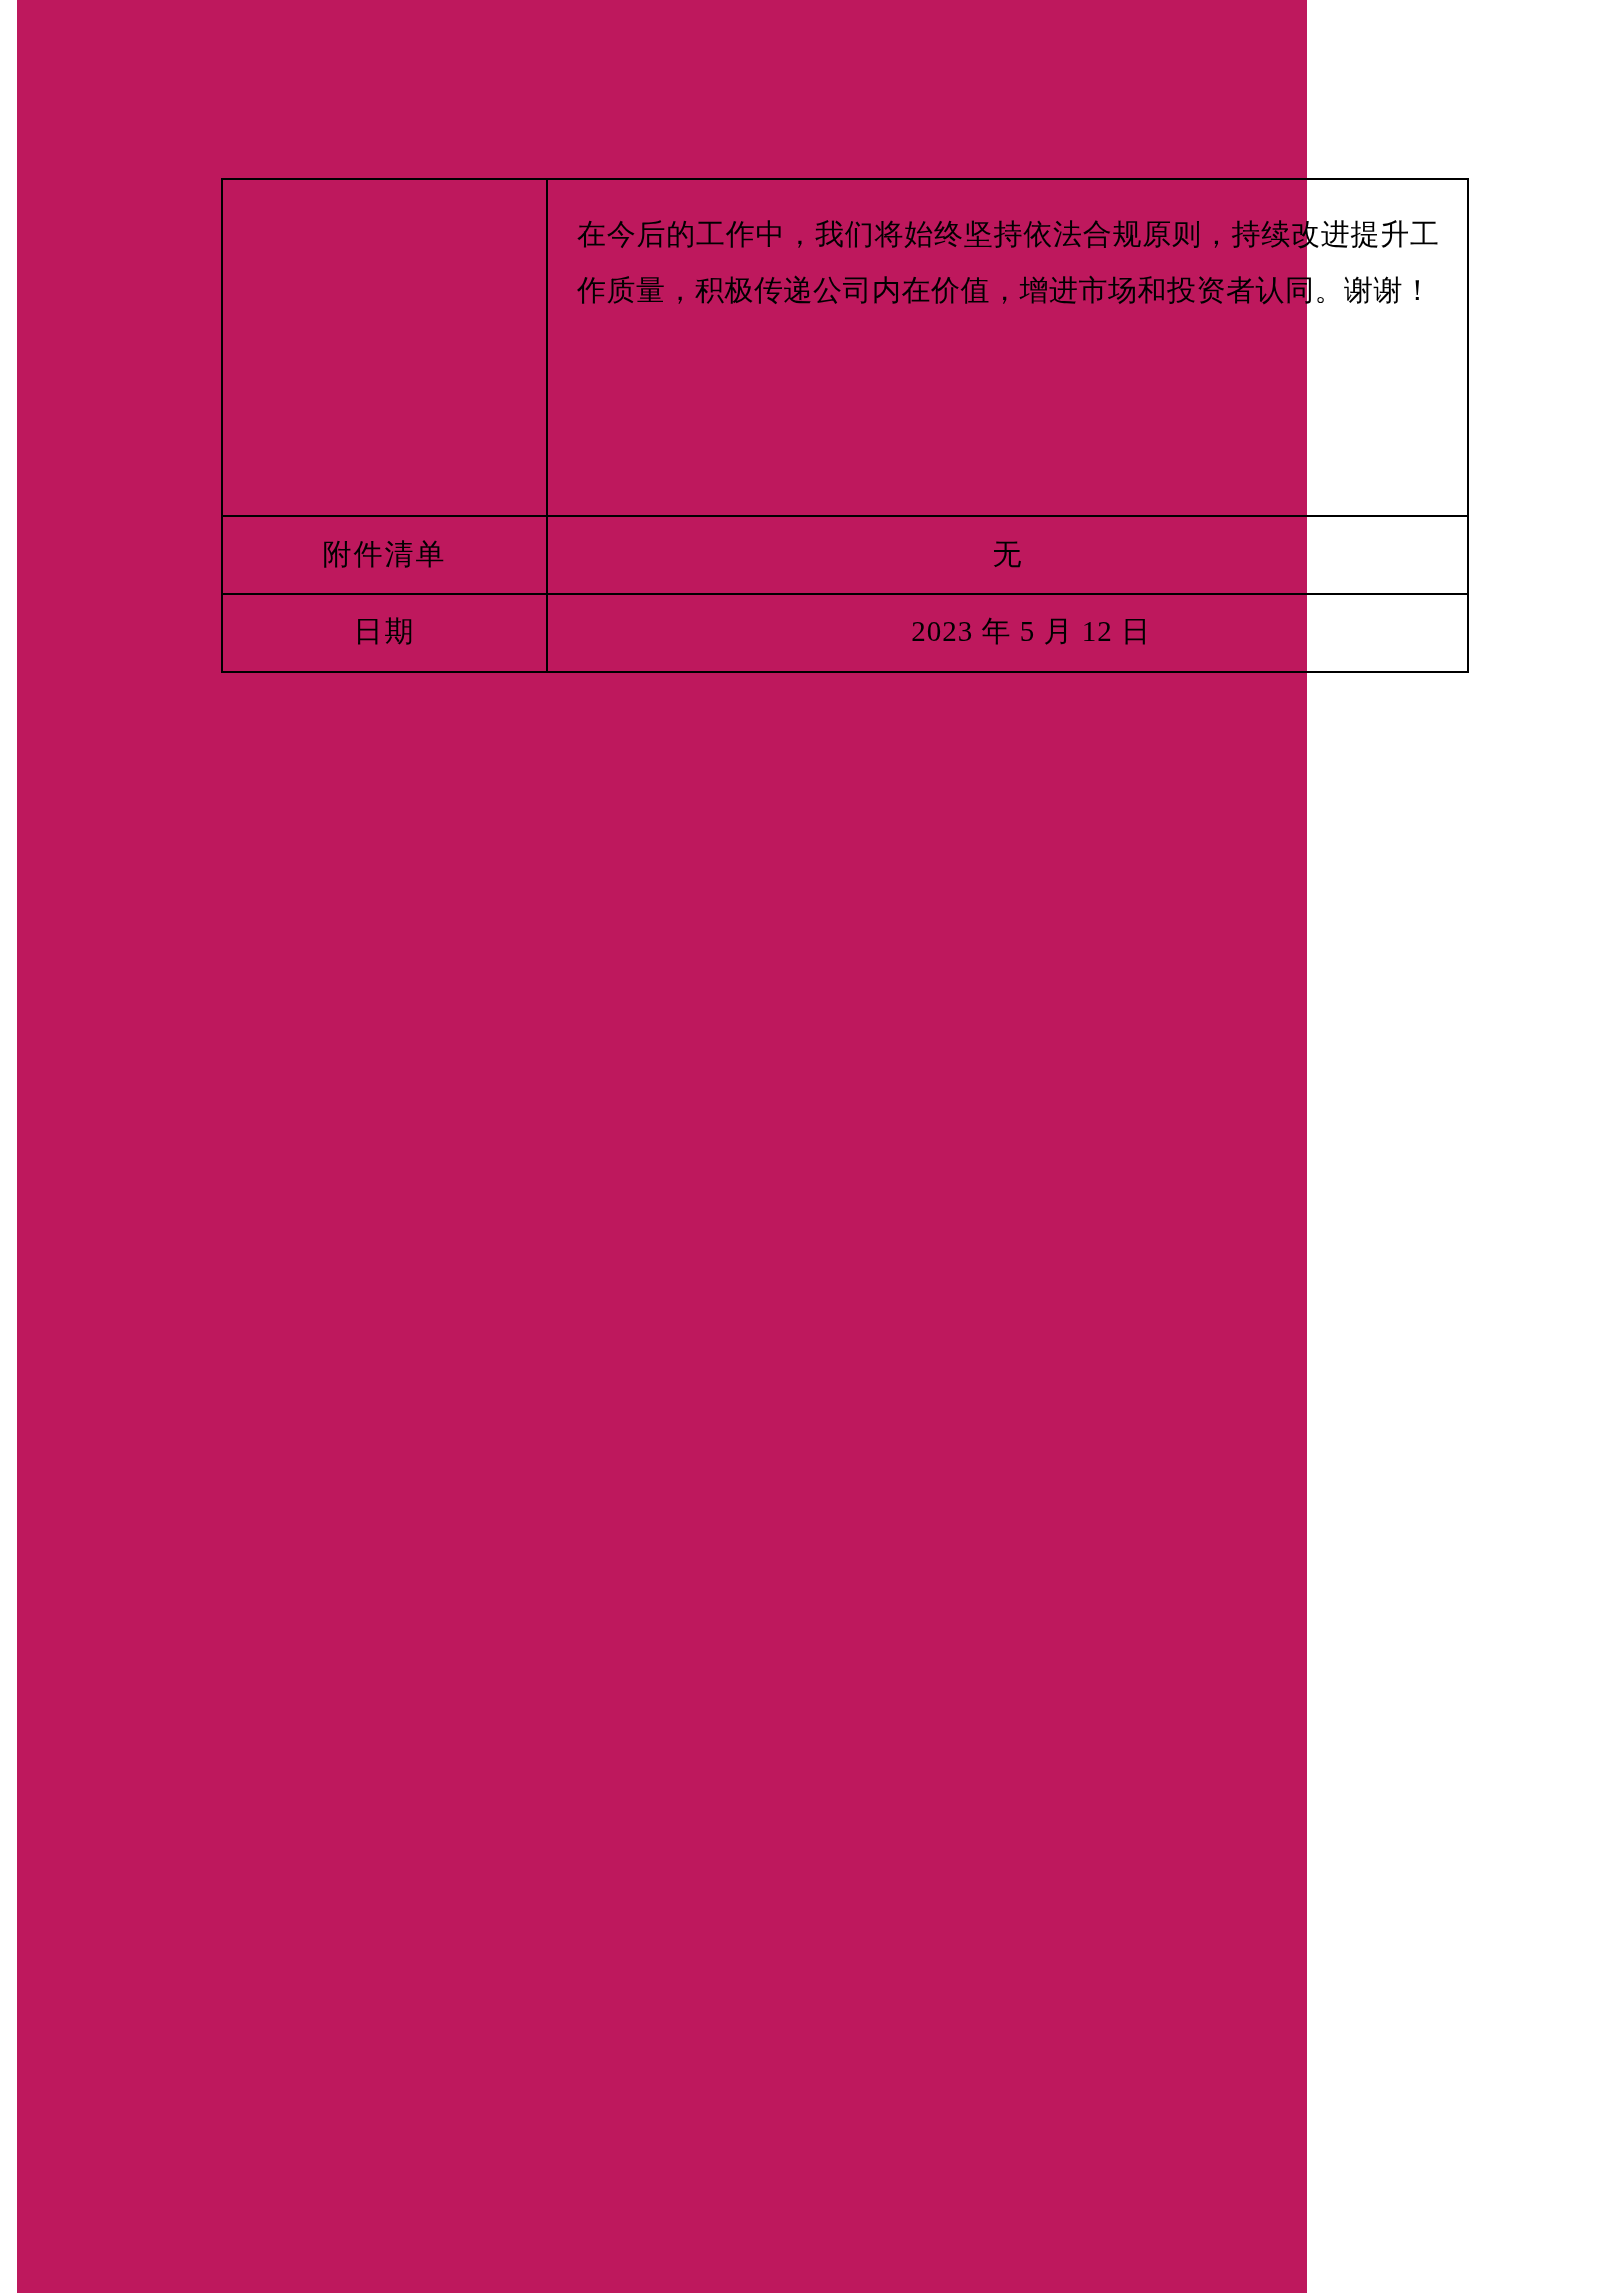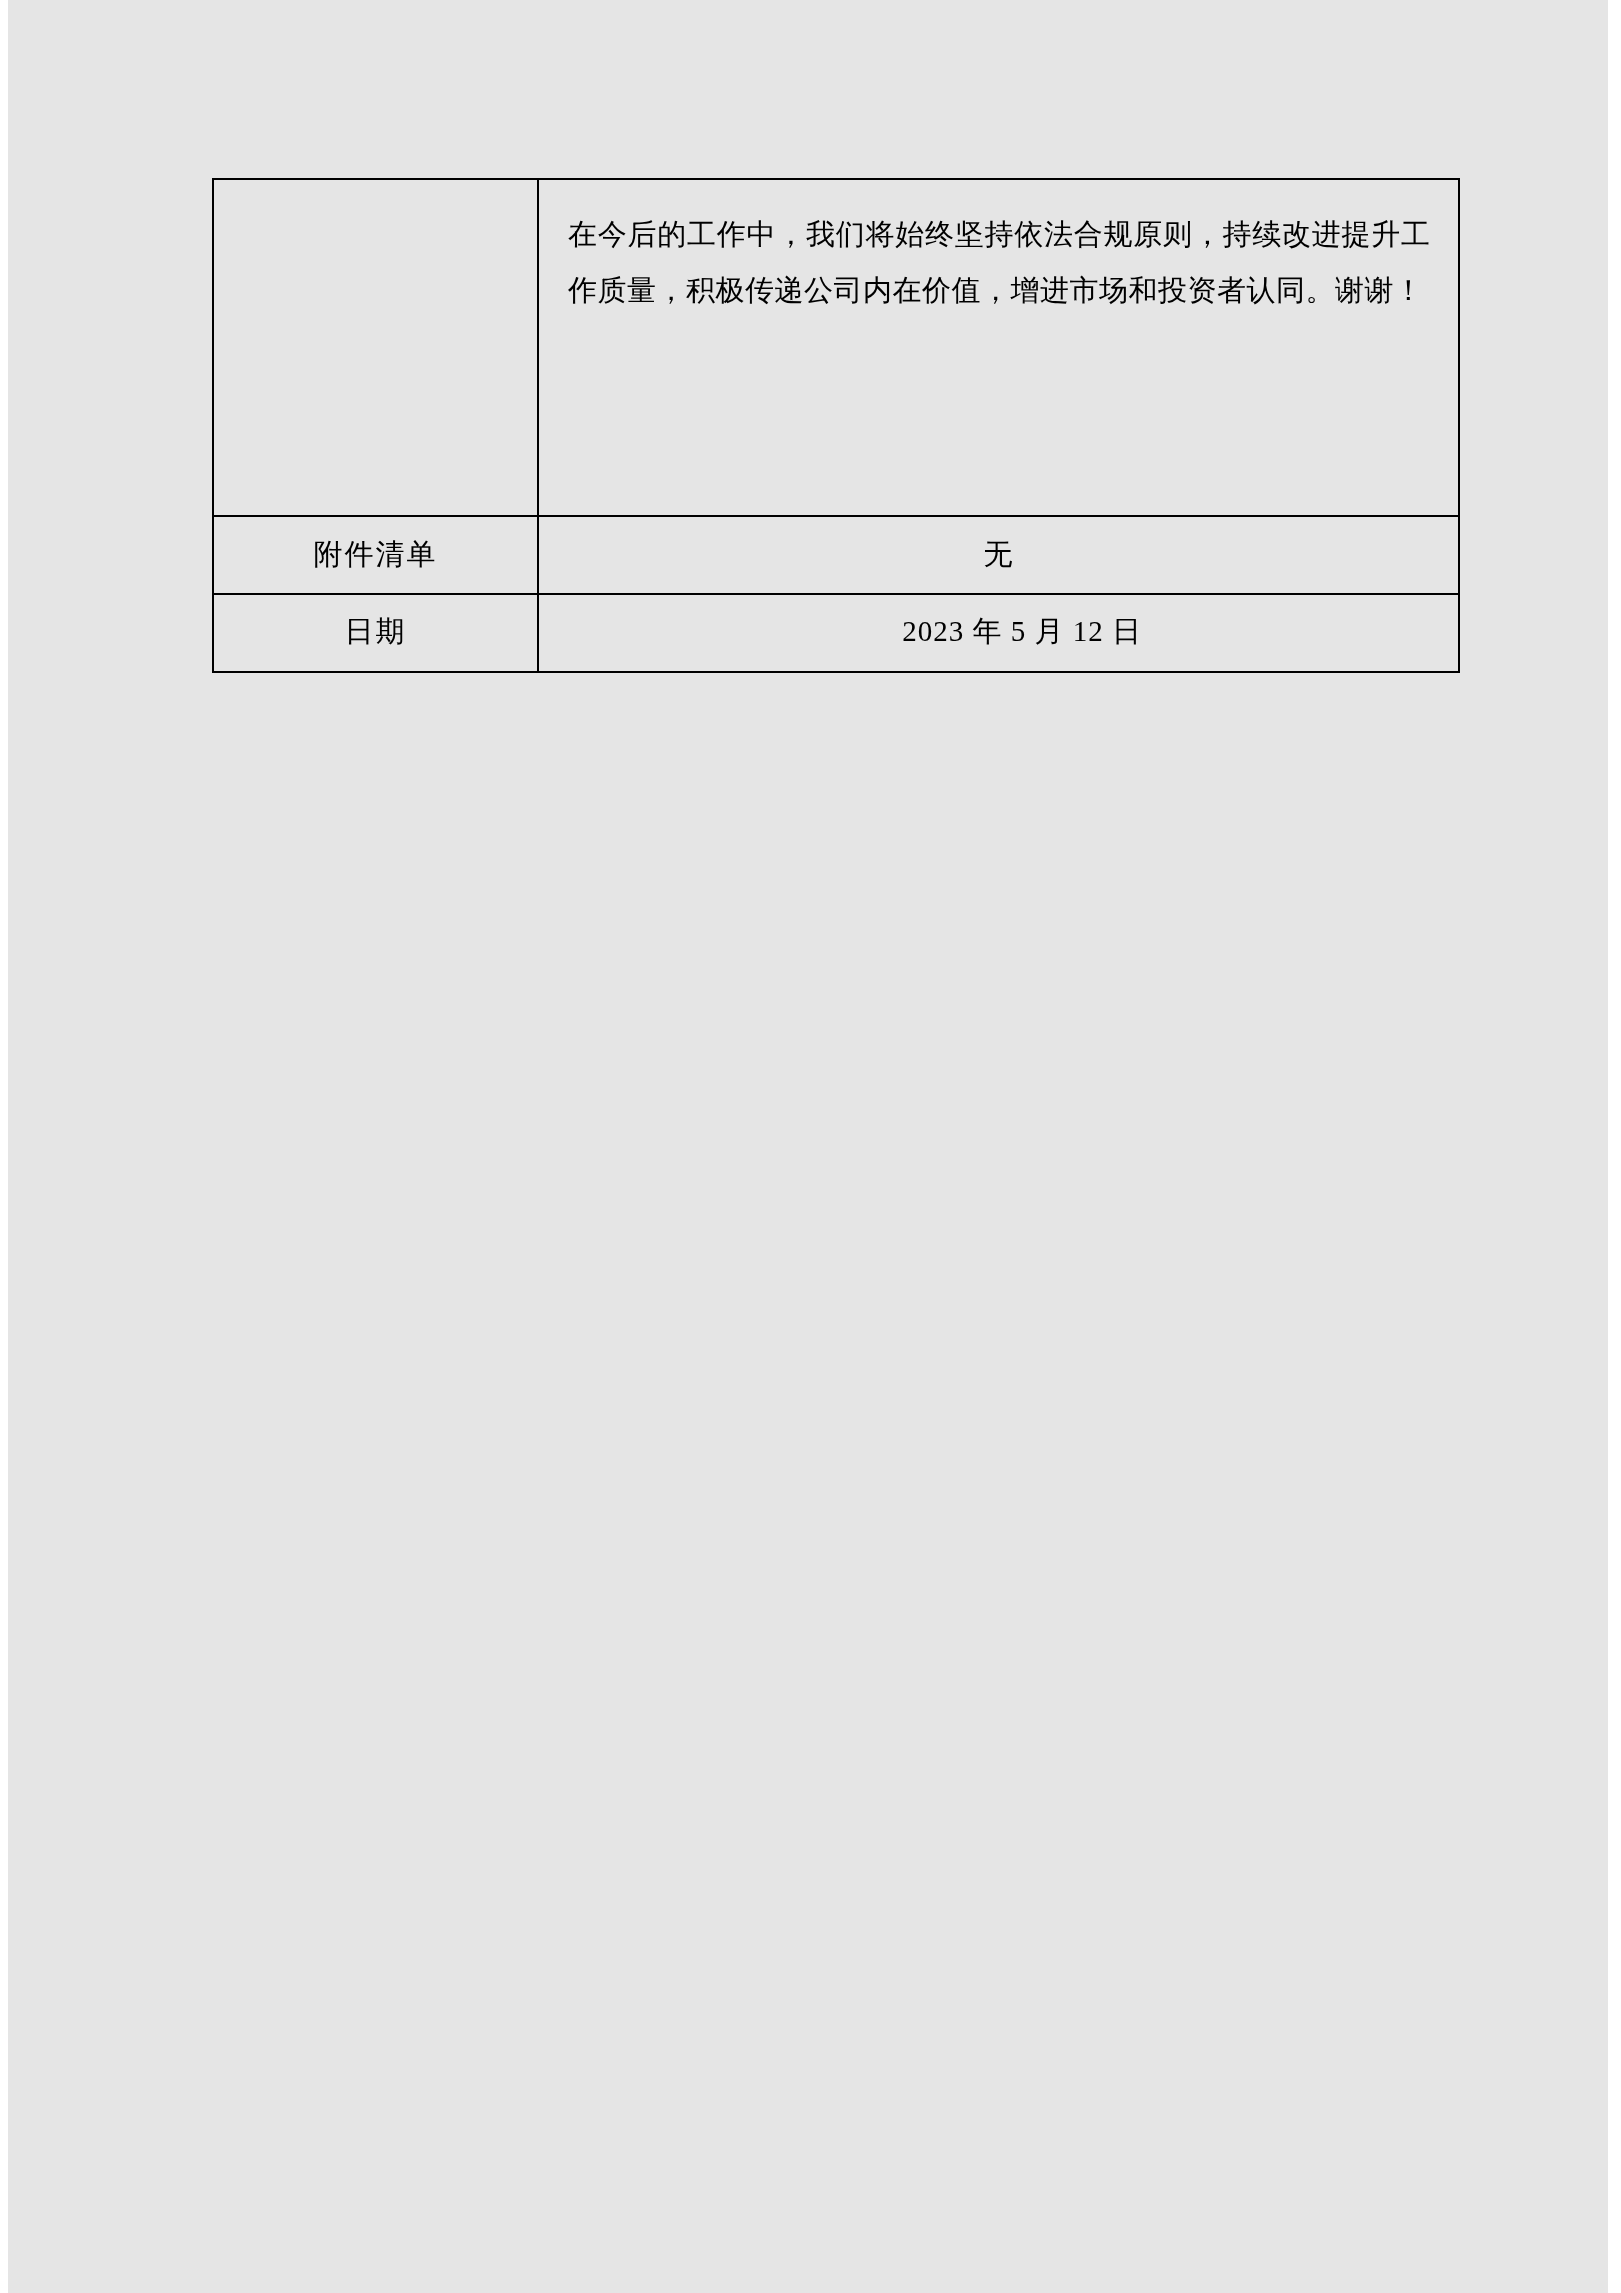--- a/index.html
+++ b/index.html
@@ -10,24 +10,24 @@
   body {
     width: 1621px;
     height: 2294px;
     font-family: "Liberation Serif", serif;
     color: #000000;
     position: relative;
   }
   .page {
     position: absolute;
     top: 0;
-    left: 8px;
-    width: 1600px;
+    left: 17px;
+    width: 1290px;
     height: 2294px;
-    background: #e5e5e5;
+    background: #be185d;
   }
   .doc-table {
     position: absolute;
     left: 204px;
     top: 178px;
     width: 1245px;
     border-collapse: collapse;
     table-layout: fixed;
   }
   .doc-table td {

